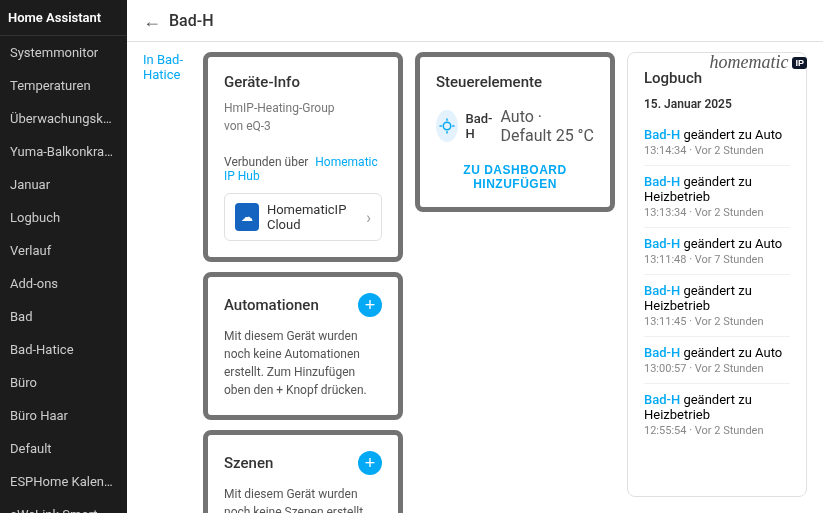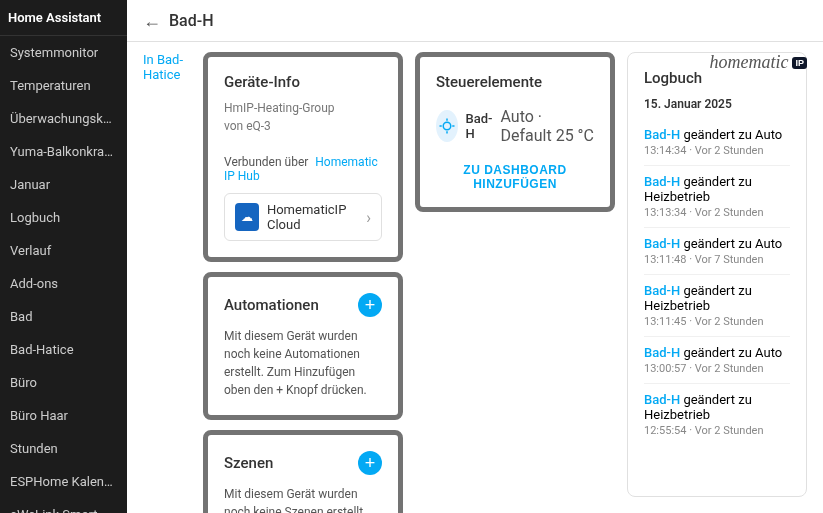--- a/index.html
+++ b/index.html
@@ -295,21 +295,21 @@
       <div class="sidebar-item">Überwachungskameras</div>
       <div class="sidebar-item">Yuma-Balkonkraftwerk</div>
       <div class="sidebar-item">Januar</div>
       <div class="sidebar-item">Logbuch</div>
       <div class="sidebar-item">Verlauf</div>
       <div class="sidebar-item">Add-ons</div>
       <div class="sidebar-item">Bad</div>
       <div class="sidebar-item">Bad-Hatice</div>
       <div class="sidebar-item">Büro</div>
       <div class="sidebar-item">Büro Haar</div>
-      <div class="sidebar-item">Stunden</div>
+      <div class="sidebar-item">Default</div>
       <div class="sidebar-item">ESPHome Kalender</div>
       <div class="sidebar-item">eWeLink Smart Home</div>
     </div>
 </div>
 
 <div id="main" style="position:relative;">
   <div id="header">
     <span id="back-btn">←</span>
     <span id="page-title-el">Bad-H</span>
   </div>

